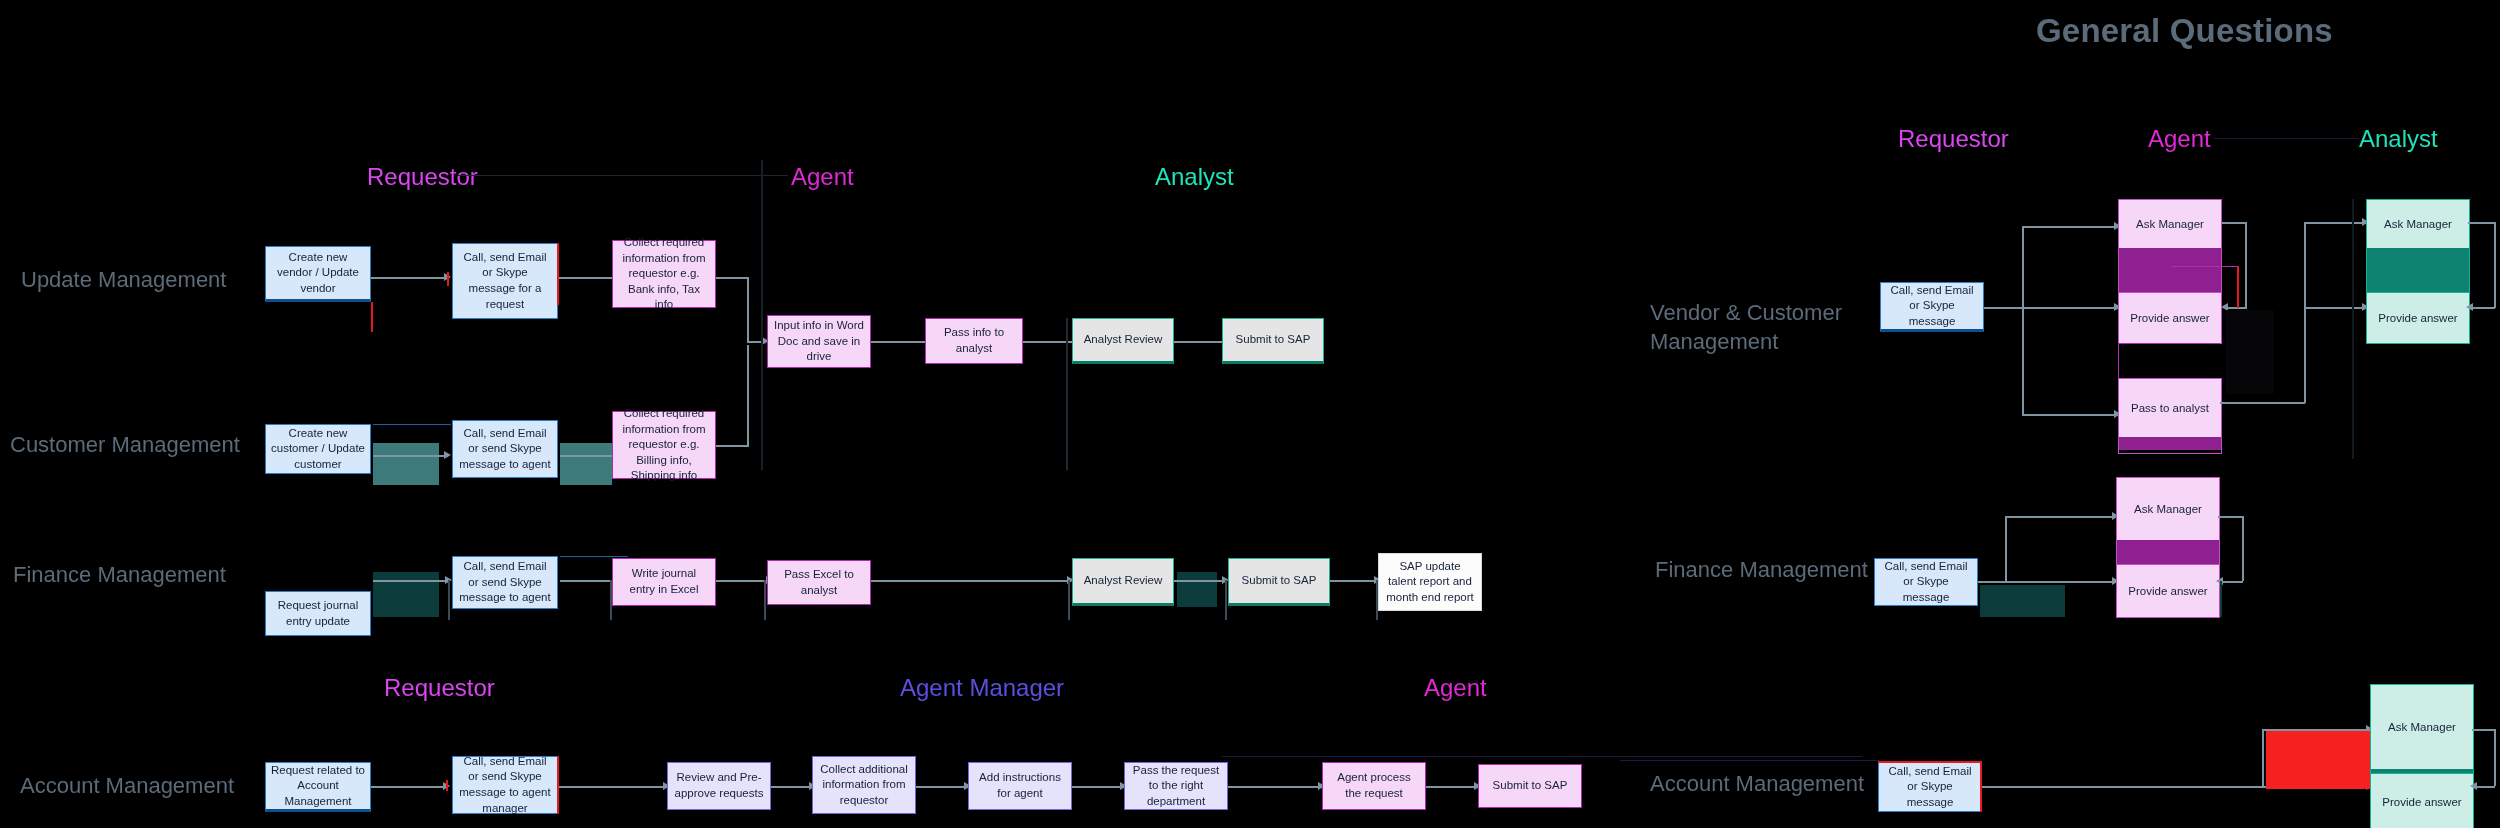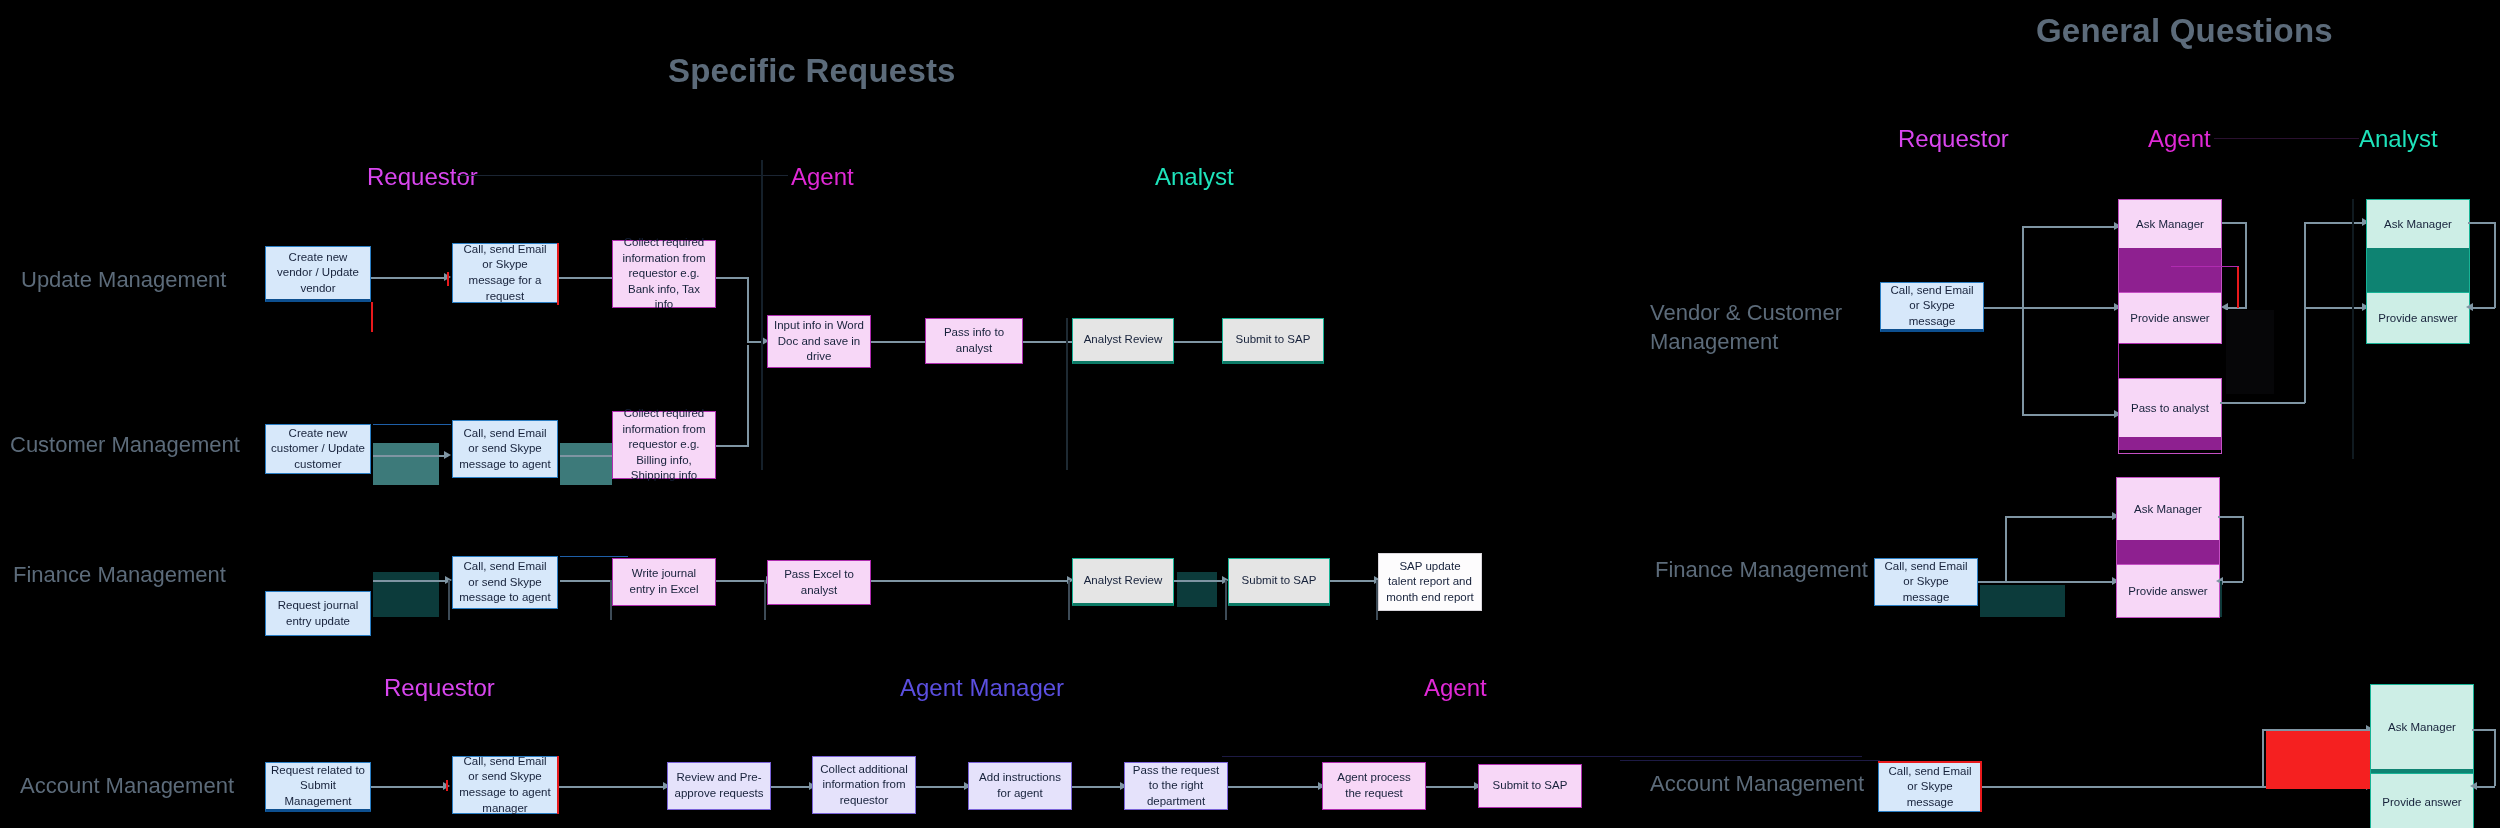--- a/index.html
+++ b/index.html
@@ -76,21 +76,20 @@
   .arrowhead{position:absolute;width:0;height:0;
       border-top:4.5px solid transparent;border-bottom:4.5px solid transparent;
       border-left:7px solid #7f95a3;}
   .arrowhead.left{border-left:none;border-right:7px solid #7f95a3;}
 </style>
 </head>
 <body>
 
 <div class="canvas">
 
-  <div class="sec-title" style="left:668px;top:52px;">Specific Requests</div>
   <div class="sec-title" style="left:2036px;top:12px;">General Questions</div>
 
   <div class="lane req" style="left:367px;top:163px;">Requestor</div>
   <div class="lane agt" style="left:791px;top:163px;">Agent</div>
   <div class="lane ana" style="left:1155px;top:163px;">Analyst</div>
   <div class="lane-rule" style="left:458px;top:175px;width:330px;"></div>
 
   <div class="lane req" style="left:384px;top:674px;">Requestor</div>
   <div class="lane agtmgr" style="left:900px;top:674px;">Agent Manager</div>
   <div class="lane agt" style="left:1424px;top:674px;">Agent</div>
@@ -109,21 +108,21 @@
   <div class="rowlabel" style="left:1650px;top:327px;text-align:right;">Management</div>
   <div class="rowlabel" style="left:1655px;top:555px;">Finance Management</div>
   <div class="rowlabel" style="left:1650px;top:769px;">Account Management</div>
 
   <div class="node n-blue n-blue-db" style="left:265px;top:246px;width:106px;height:56px;">Create new vendor / Update vendor</div>
   <div class="conn h" style="left:371px;top:277px;width:77px;"></div>
   <div class="arrowhead" style="left:444px;top:273px;"></div>
   <div class="red-line" style="left:371px;top:302px;width:1.5px;height:30px;"></div>
   <div class="red-line" style="left:447px;top:272px;width:1.5px;height:14px;"></div>
 
-  <div class="node n-blue" style="left:452px;top:243px;width:106px;height:60px;">Call, send Email or Skype message for a request</div>
+  <div class="node n-blue" style="left:452px;top:243px;width:106px;height:76px;">Call, send Email or Skype message for a request</div>
   <div class="red-line" style="left:557px;top:243px;width:1.5px;height:62px;"></div>
   <div class="conn h" style="left:559px;top:277px;width:77px;"></div>
   <div class="arrowhead" style="left:632px;top:273px;"></div>
 
   <div class="node n-pink" style="left:612px;top:240px;width:104px;height:68px;">Collect required information from requestor e.g. Bank info, Tax info</div>
 
   <div class="conn h" style="left:716px;top:277px;width:33px;"></div>
   <div class="conn v" style="left:747px;top:277px;height:65px;"></div>
   <div class="conn h" style="left:747px;top:341px;width:18px;"></div>
   <div class="arrowhead" style="left:762px;top:337px;"></div>
@@ -190,21 +189,21 @@
 
   <div class="node n-white" style="left:1378px;top:553px;width:104px;height:58px;">SAP update talent report and month end report</div>
 
   <div class="conn v" style="left:1068px;top:580px;height:40px;background:#3d4b57;"></div>
   <div class="conn v" style="left:1225px;top:580px;height:40px;background:#3d4b57;"></div>
   <div class="conn v" style="left:1376px;top:580px;height:40px;background:#3d4b57;"></div>
   <div class="conn v" style="left:764px;top:580px;height:40px;background:#3d4b57;"></div>
   <div class="conn v" style="left:610px;top:580px;height:40px;background:#3d4b57;"></div>
   <div class="conn v" style="left:448px;top:580px;height:40px;background:#3d4b57;"></div>
 
-  <div class="node n-blue n-blue-db" style="left:265px;top:762px;width:106px;height:50px;">Request related to Submit Management</div>
+  <div class="node n-blue n-blue-db" style="left:265px;top:762px;width:106px;height:50px;">Request related to Account Management</div>
   <div class="conn h" style="left:371px;top:786px;width:76px;"></div>
   <div class="arrowhead" style="left:443px;top:782px;"></div>
   <div class="red-line" style="left:446px;top:780px;width:1.5px;height:11px;"></div>
 
   <div class="node n-blue" style="left:452px;top:756px;width:106px;height:58px;">Call, send Email or send Skype message to agent manager</div>
   <div class="red-line" style="left:557px;top:756px;width:1.5px;height:58px;"></div>
   <div class="conn h" style="left:559px;top:786px;width:108px;"></div>
   <div class="arrowhead" style="left:663px;top:782px;"></div>
 
   <div class="node n-lav" style="left:667px;top:762px;width:104px;height:48px;">Review and Pre-approve requests</div>

